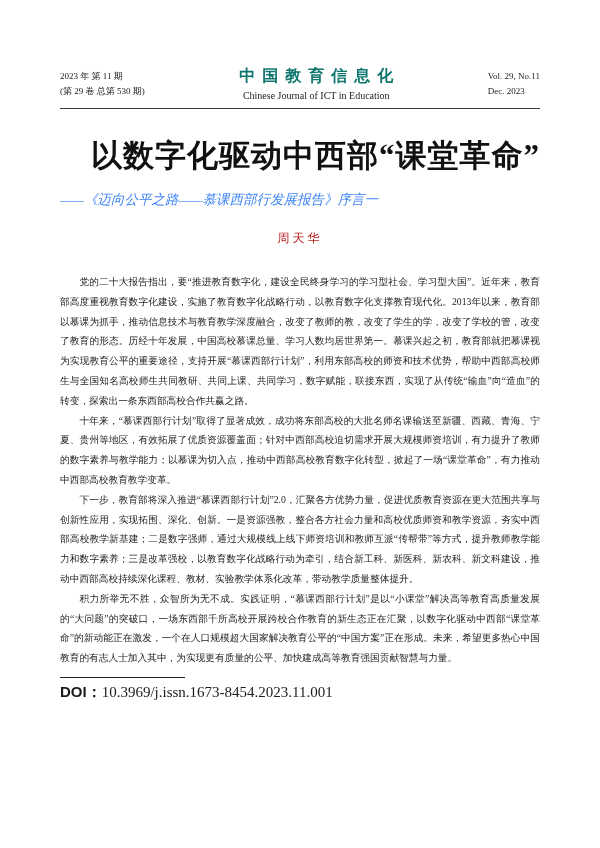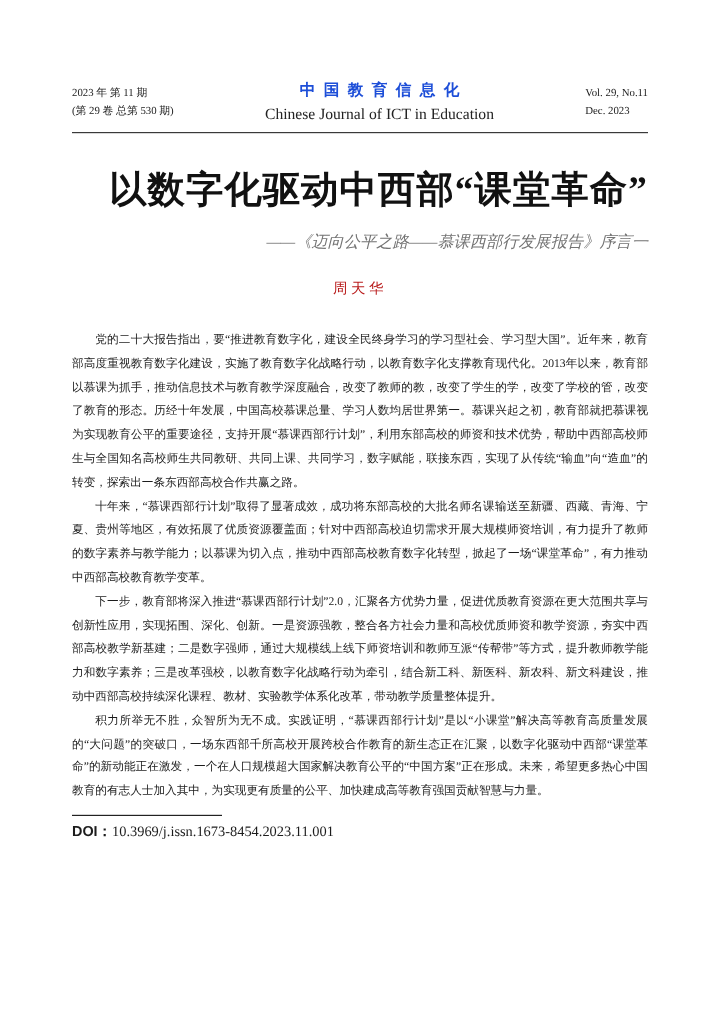--- a/index.html
+++ b/index.html
@@ -5,36 +5,36 @@
   html,body { margin:0; padding:0; background:#ffffff; }
   .page {
     width:600px; height:848px; position:relative; overflow:hidden;
     background:#ffffff; box-sizing:border-box; padding:66px 60px 11px;
     font-family:"Liberation Serif","DejaVu Serif",serif; color:#1a1a1a;
   }
   
   .journal-header { display:flex; justify-content:space-between; align-items:center; }
   .jh-left  { font-size:9px; line-height:15px; white-space:nowrap; color:#222; }
   .jh-center{ text-align:center; flex:1; }
-  .jh-cn    { font-size:13px; font-weight:bold; letter-spacing:7px; text-indent:7px; color:#1d4ed8; }
-  .jh-en    { font-size:13px; margin-top:3px; color:#222; }
+  .jh-cn    { font-size:16px; font-weight:bold; letter-spacing:7px; text-indent:7px; color:#0f766e; }
+  .jh-en    { font-size:10px; margin-top:3px; color:#222; }
   .jh-right { font-size:9px; line-height:15px; text-align:left; white-space:nowrap; color:#222; }
   .header-rule { border:none; border-top:1.5px solid #3a3a3a; margin:7px 0 0 0; }
 
   
   .article-title   { margin:26px 0 0; text-align:right; font-size:31px; font-weight:bold; letter-spacing:1px; color:#111; }
-  .article-subtitle{ margin:14px 0 0; text-align:right; font-size:13.5px; font-style:italic; color:#737373; }
+  .article-subtitle{ margin:14px 0 0; text-align:left; font-size:13.5px; font-style:italic; color:#3b82f6; }
   .article-author  { margin:21px 0 0; text-align:center; font-size:12px; letter-spacing:3px; color:#b91c1c; }
 
   
   .body-text { margin-top:25px; font-size:9.7px; line-height:19.8px; text-align:justify; color:#1c1c1c; }
   .body-text p { margin:0; text-indent:2em; }
 
   
-  .footnote { margin-top:9px; font-size:12px; line-height:17.5px; color:#1c1c1c; }
+  .footnote { margin-top:9px; font-size:15px; line-height:17.5px; color:#1c1c1c; }
   .footnote-rule { width:125px; border:none; border-top:1.2px solid #222; margin:0 0 5px 0; }
   .fn-label { font-weight:bold; font-family:"Liberation Sans","DejaVu Sans",sans-serif; }
   .fn-value { font-family:"Liberation Serif","DejaVu Serif",serif; }
 
   
   .page-footer { position:absolute; right:60px; bottom:58px; display:flex; align-items:baseline; gap:14px; }
   .footer-contact { font-size:9px; font-weight:bold; font-family:"Liberation Sans","DejaVu Sans",sans-serif; color:#2a2a2a; }
   .page-number { font-size:12.5px; color:#222; }
 </style>
 </head>

